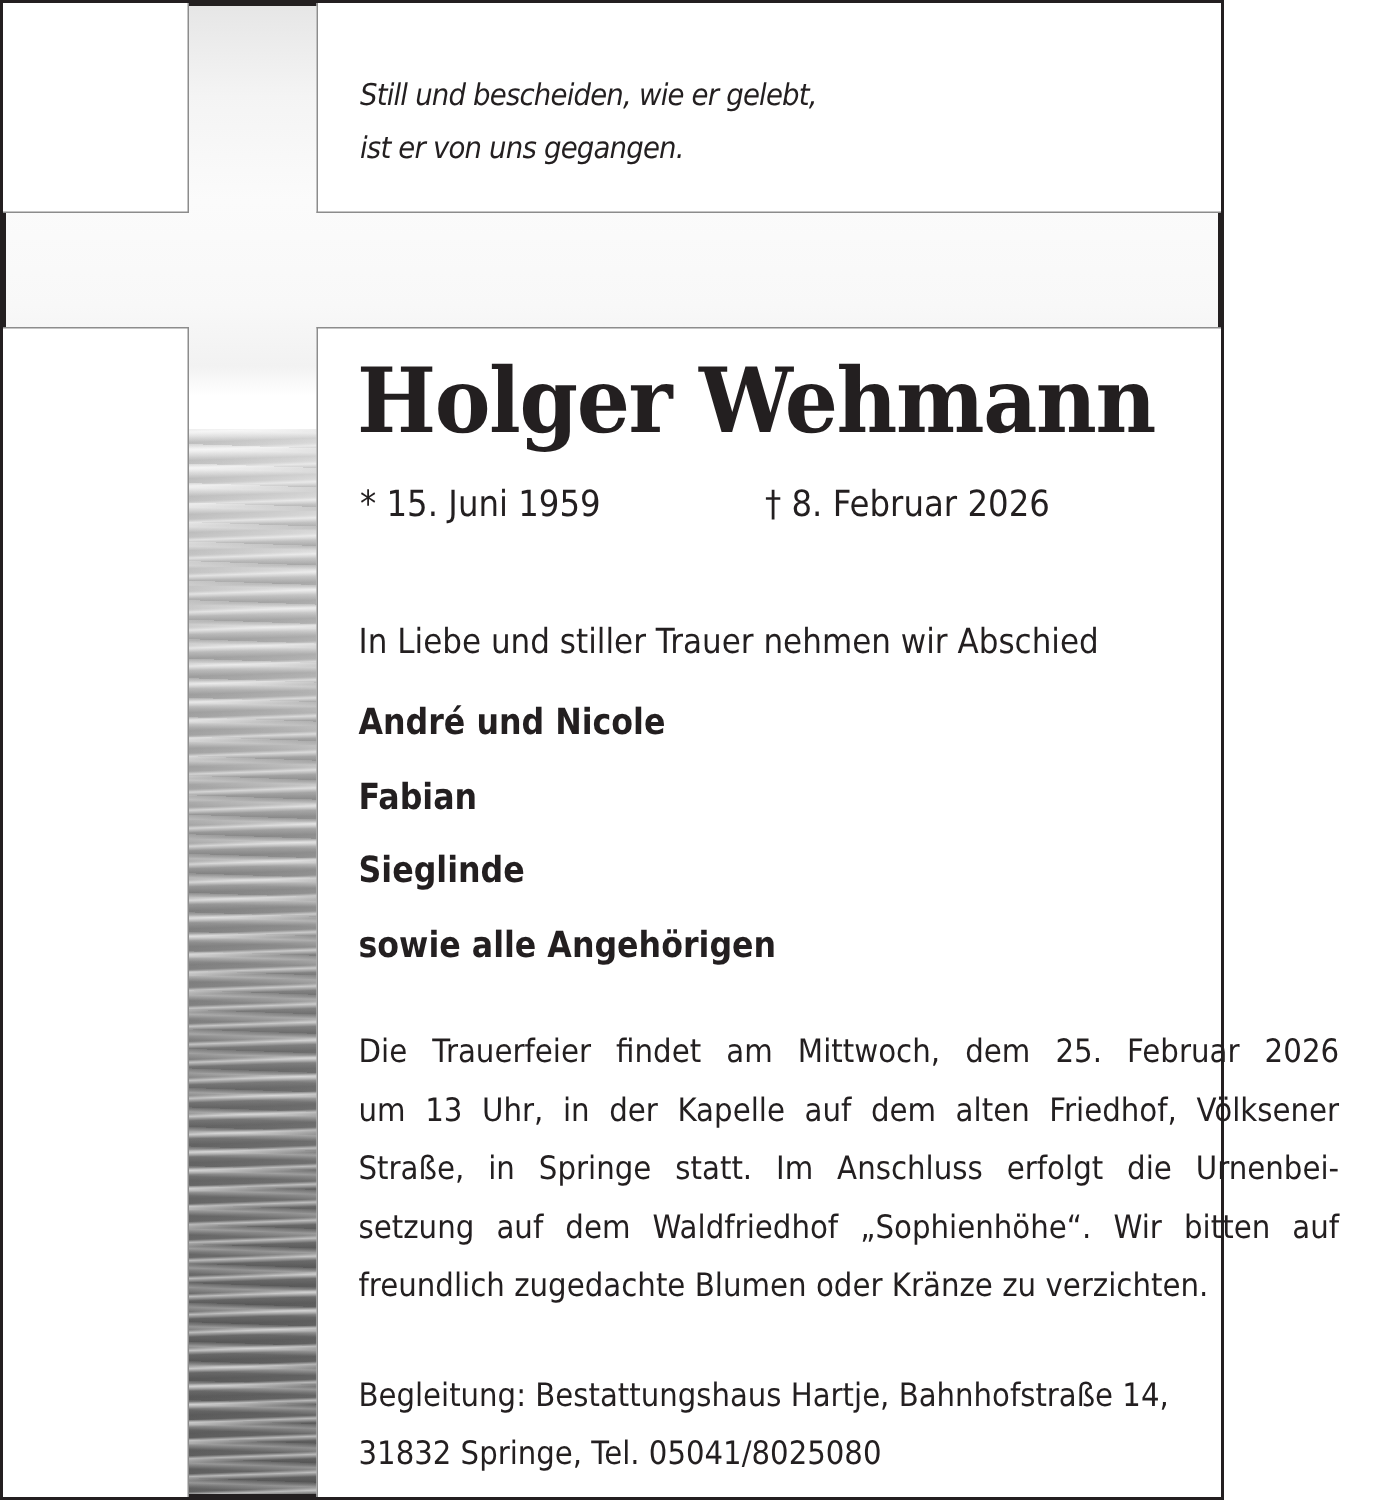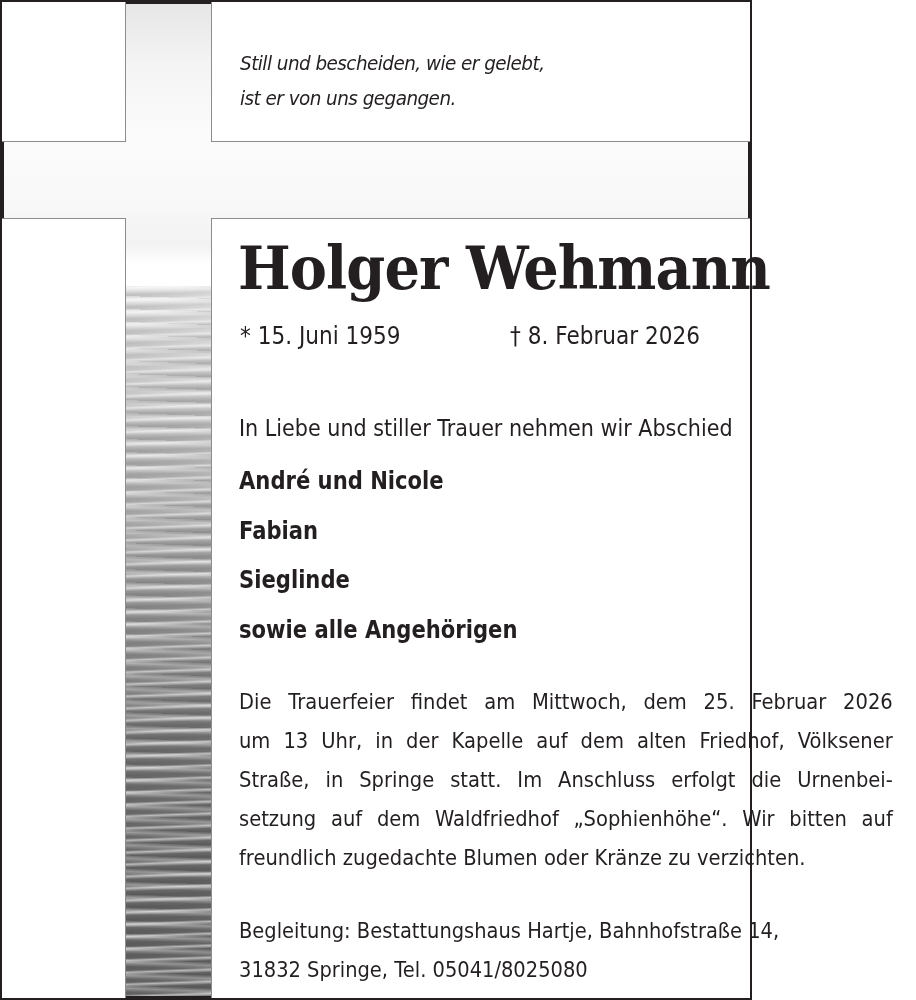--- a/index.html
+++ b/index.html
@@ -1,18 +1,18 @@
 <!DOCTYPE html>
 <html><head>
 <meta charset="utf-8">
 <style>
   html, body { margin: 0; padding: 0; background: #ffffff; }
   body { width: 916px; height: 1000px; overflow: hidden; }
   .frame {
-    position: relative; width: 752px; height: 1000px; box-sizing: border-box;
+    position: relative; width: 816px; height: 1000px; box-sizing: border-box;
     border: 4px solid #231f20; border-bottom-width: 4px;
     background: #fff;
   }
   
   .photo {
     position: absolute; left: 0; top: 0; right: 0; bottom: 0;
     background:
       linear-gradient(180deg, #e6e6e6 0px, #f4f4f4 60px, #fbfbfb 130px, #f8f8f8 200px, #f2f2f2 240px, #ffffff 260px, #ffffff 285px, transparent 286px),
       linear-gradient(90deg, #ffffff 0%, #f6f6f6 55%, #dcdcdc 100%);
   }

